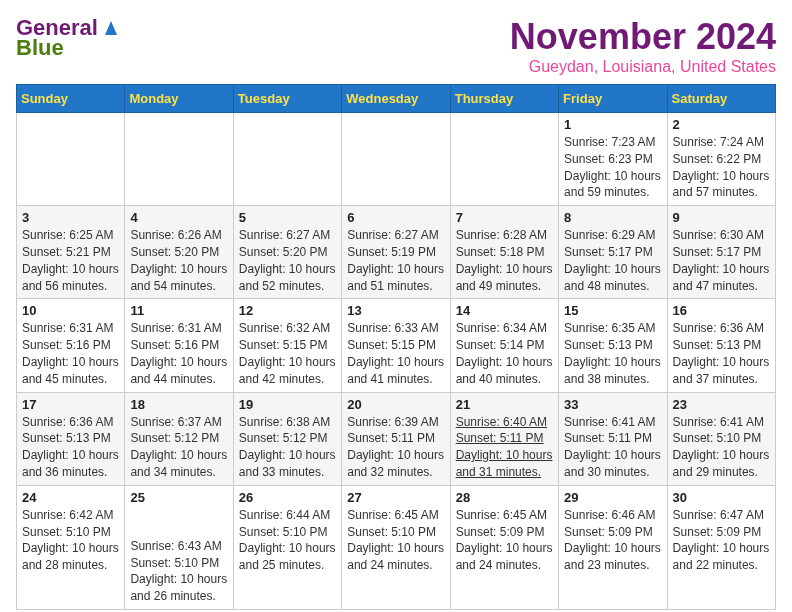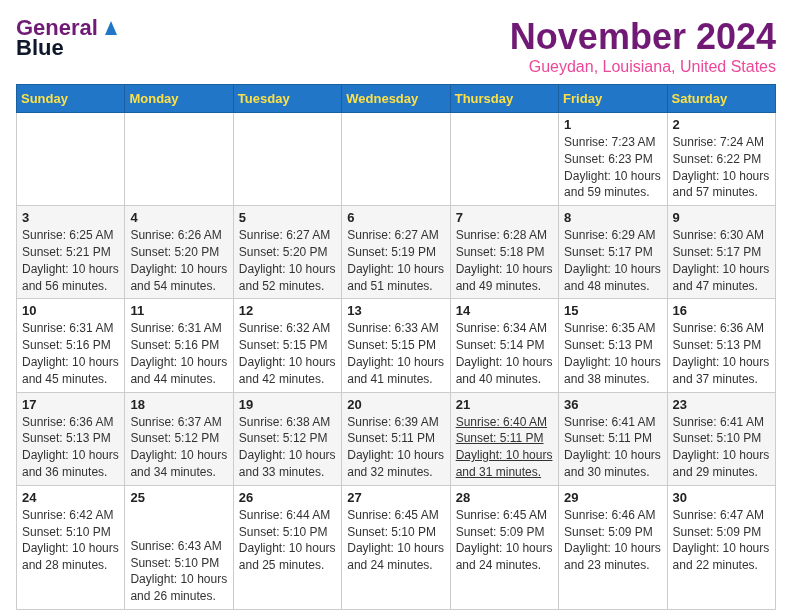--- a/index.html
+++ b/index.html
@@ -91,21 +91,21 @@
 <div class="header-section">
   <div class="logo">
     <div class="logo-row">
       <span class="logo-text">
         <span style="color:#701a75;">General</span>
       </span>
       <svg width="22" height="22" viewBox="0 0 22 22" style="margin-left:2px;">
         <polygon points="5,18 11,4 17,18" fill="#2176c7"></polygon>
       </svg>
     </div>
-    <span class="logo-text" style="color:#0f172a; margin-top:-4px;">Blue</span>
+    <span class="logo-text" style="color:#4d7c0f; margin-top:-4px;">Blue</span>
   </div>
   <div class="title-section">
     <div class="month-title">November 2024</div>
     <div class="location-title">Gueydan, Louisiana, United States</div>
   </div>
 </div>
 
 <table>
   <thead>
     <tr>
@@ -272,21 +272,21 @@
 and 32 minutes.</div>
         </td>
         <td>
           <span class="day-number">21</span>
           <div class="day-info" style="white-space: pre-line; text-decoration: underline;">Sunrise: 6:40 AM
 Sunset: 5:11 PM
 Daylight: 10 hours
 and 31 minutes.</div>
         </td>
         <td>
-          <span class="day-number">36</span>
+          <span class="day-number">33</span>
           <div class="day-info" style="white-space: pre-line;">Sunrise: 6:41 AM
 Sunset: 5:11 PM
 Daylight: 10 hours
 and 30 minutes.</div>
         </td>
         <td>
           <span class="day-number">23</span>
           <div class="day-info" style="white-space: pre-line;">Sunrise: 6:41 AM
 Sunset: 5:10 PM
 Daylight: 10 hours

